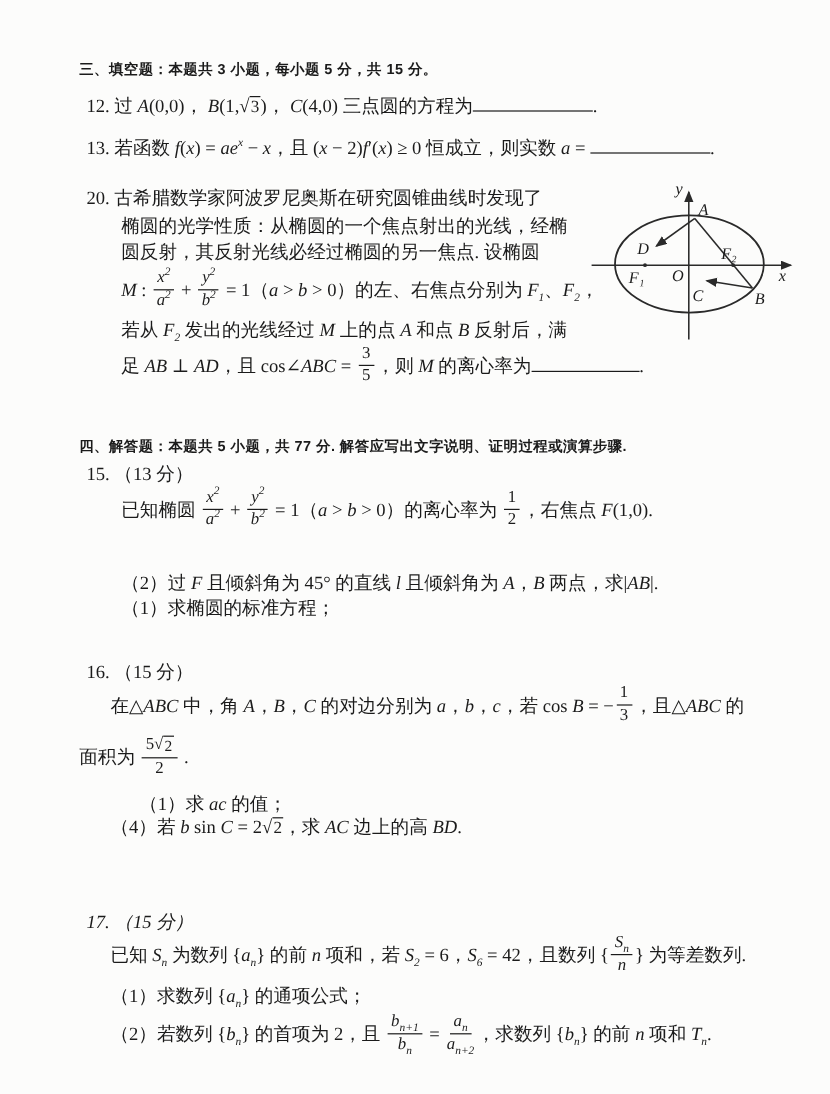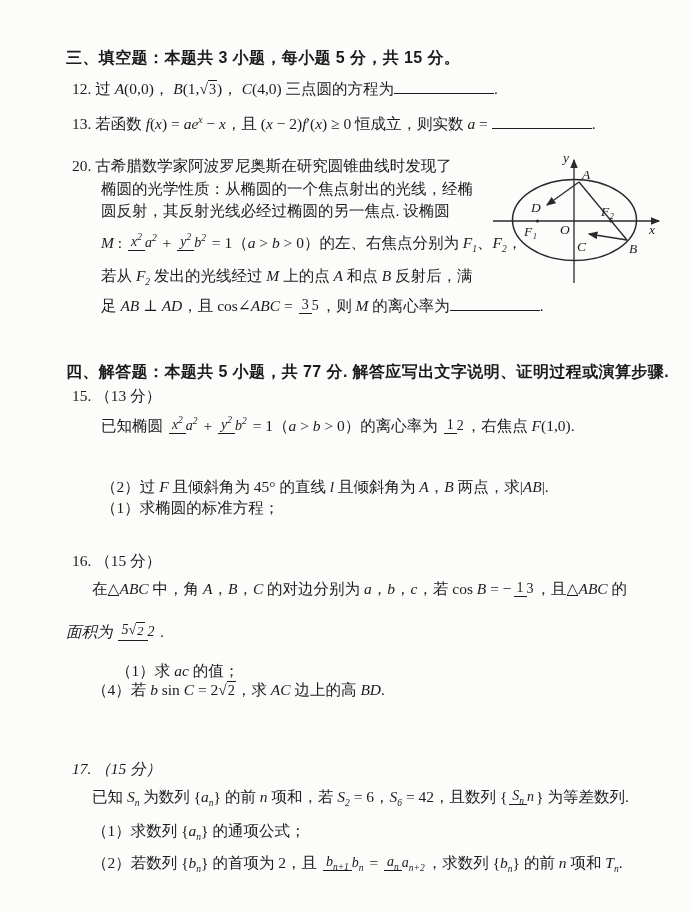--- a/index.html
+++ b/index.html
@@ -10,28 +10,28 @@
     color:#1b1b1b;
     overflow:hidden;
   }
   #page{position:absolute;inset:0;background:#fcfcfb;}
   .line{
     position:absolute;white-space:pre;font-size:15.5px;
     overflow:visible;
   }
   .heading{
     font-family:"Liberation Sans","DejaVu Sans",sans-serif;
-    font-weight:700;font-size:16px;letter-spacing:.4px;
+    font-weight:700;font-size:12px;letter-spacing:.4px;
   }
   .it{font-style:italic;}
   sub,sup{font-size:9.5px;line-height:0;font-style:italic;}
   sub{vertical-align:-4px;}
   sup{vertical-align:6px;}
   .frac{
-    display:inline-flex;align-items:center;
+    display:inline-flex;flex-direction:column;align-items:center;
     vertical-align:middle;margin:0 2px;font-size:14px;line-height:1.12;
     transform:translateY(-2px);
   }
   .frac .num{border-bottom:1.4px solid #1b1b1b;padding:0 3px 1px;}
   .frac .den{padding-top:1px;}
   .sqrt{display:inline-flex;align-items:flex-start;}
   .sqrt .rad{line-height:1.15;}
   .sqrt .rc{border-top:1.3px solid #1b1b1b;font-size:.92em;padding:0 1px;line-height:1.25;}
   .blank{display:inline-block;border-bottom:1.5px solid #1b1b1b;height:2px;vertical-align:baseline;}
   #q14-figure{position:absolute;left:490px;top:150px;width:184px;height:142px;}
@@ -53,21 +53,21 @@
       <div class="line" style="left: 101px; top: 222px; height: 42px; line-height: 42px;"><span class="it">M</span><span> : </span><span class="frac"><span class="num"><span><span class="it">x</span><sup>2</sup></span></span><span class="den"><span><span class="it">a</span><sup>2</sup></span></span></span><span> + </span><span class="frac"><span class="num"><span><span class="it">y</span><sup>2</sup></span></span><span class="den"><span><span class="it">b</span><sup>2</sup></span></span></span><span> = 1（</span><span class="it">a</span><span> &gt; </span><span class="it">b</span><span> &gt; 0）的左、右焦点分别为 </span><span><span class="it">F</span><sub>1</sub></span><span>、</span><span><span class="it">F</span><sub>2</sub></span><span>，</span></div>
       <div class="line" style="left: 101px; top: 264px; height: 24px; line-height: 24px;"><span>若从 </span><span><span class="it">F</span><sub>2</sub></span><span> 发出的光线经过 </span><span class="it">M</span><span> 上的点 </span><span class="it">A</span><span> 和点 </span><span class="it">B</span><span> 反射后，满</span></div>
       <div class="line" style="left: 101px; top: 287px; height: 38px; line-height: 38px;"><span>足 </span><span class="it">AB</span><span> ⊥ </span><span class="it">AD</span><span>，且 cos∠</span><span class="it">ABC</span><span> = </span><span class="frac"><span class="num"><span>3</span></span><span class="den"><span>5</span></span></span><span>，则 </span><span class="it">M</span><span> 的离心率为</span><span class="blank" style="width: 90px;"></span><span>.</span></div>
       <div class="line heading" style="left: 66px; top: 361px; height: 22px; line-height: 22px;"><span>四、解答题：本题共 5 小题，共 77 分. 解答应写出文字说明、证明过程或演算步骤.</span></div>
       <div class="line" style="left: 72px; top: 385px; height: 22px; line-height: 22px;"><span>15. （13 分）</span></div>
       <div class="line" style="left: 101px; top: 404px; height: 44px; line-height: 44px;"><span>已知椭圆 </span><span class="frac"><span class="num"><span><span class="it">x</span><sup>2</sup></span></span><span class="den"><span><span class="it">a</span><sup>2</sup></span></span></span><span> + </span><span class="frac"><span class="num"><span><span class="it">y</span><sup>2</sup></span></span><span class="den"><span><span class="it">b</span><sup>2</sup></span></span></span><span> = 1（</span><span class="it">a</span><span> &gt; </span><span class="it">b</span><span> &gt; 0）的离心率为 </span><span class="frac"><span class="num"><span>1</span></span><span class="den"><span>2</span></span></span><span>，右焦点 </span><span class="it">F</span><span>(1,0).</span></div>
       <div class="line" style="left: 101px; top: 452px; height: 24px; line-height: 24px; margin-top: 44px;"><span>（1）求椭圆的标准方程；</span></div>
       <div class="line" style="left: 101px; top: 475px; height: 24px; line-height: 24px;"><span>（2）过 </span><span class="it">F</span><span> 且倾斜角为 45° 的直线 </span><span class="it">l</span><span> 且倾斜角为 </span><span class="it">A</span><span>，</span><span class="it">B</span><span> 两点，求|</span><span class="it">AB</span><span>|.</span></div>
       <div class="line" style="left: 72px; top: 550px; height: 22px; line-height: 22px;"><span>16. （15 分）</span></div>
       <div class="line" style="left: 92px; top: 568px; height: 42px; line-height: 42px;"><span>在△</span><span class="it">ABC</span><span> 中，角 </span><span class="it">A</span><span>，</span><span class="it">B</span><span>，</span><span class="it">C</span><span> 的对边分别为 </span><span class="it">a</span><span>，</span><span class="it">b</span><span>，</span><span class="it">c</span><span>，若 cos </span><span class="it">B</span><span> = −</span><span class="frac"><span class="num"><span>1</span></span><span class="den"><span>3</span></span></span><span>，且△</span><span class="it">ABC</span><span> 的</span></div>
-      <div class="line" style="left: 66px; top: 610px; height: 44px; line-height: 44px; font-style: italic;"><span>面积为 </span><span class="frac"><span class="num"><span>5</span><span class="sqrt"><span class="rad">√</span><span class="rc">2</span></span></span><span class="den"><span>2</span></span></span><span> .</span></div>
+      <div class="line" style="left: 66px; top: 610px; height: 44px; line-height: 44px;"><span>面积为 </span><span class="frac"><span class="num"><span>5</span><span class="sqrt"><span class="rad">√</span><span class="rc">2</span></span></span><span class="den"><span>2</span></span></span><span> .</span></div>
       <div class="line" style="left: 92px; top: 659px; height: 24px; line-height: 24px; margin-left: 24px;"><span>（1）求 </span><span class="it">ac</span><span> 的值；</span></div>
       <div class="line" style="left: 92px; top: 677px; height: 26px; line-height: 26px;"><span>（4）若 </span><span class="it">b</span><span> sin </span><span class="it">C</span><span> = 2</span><span class="sqrt"><span class="rad">√</span><span class="rc">2</span></span><span>，求 </span><span class="it">AC</span><span> 边上的高 </span><span class="it">BD</span><span>.</span></div>
       <div class="line" style="left: 72px; top: 758px; height: 22px; line-height: 22px; font-style: italic;"><span>17. （15 分）</span></div>
       <div class="line" style="left: 92px; top: 776px; height: 42px; line-height: 42px;"><span>已知 </span><span><span class="it">S</span><sub>n</sub></span><span> 为数列 {</span><span><span class="it">a</span><sub>n</sub></span><span>} 的前 </span><span class="it">n</span><span> 项和，若 </span><span><span class="it">S</span><sub>2</sub></span><span> = 6，</span><span><span class="it">S</span><sub>6</sub></span><span> = 42，且数列 {</span><span class="frac"><span class="num"><span><span class="it">S</span><sub>n</sub></span></span><span class="den"><span class="it">n</span></span></span><span>} 为等差数列.</span></div>
       <div class="line" style="left: 92px; top: 819px; height: 24px; line-height: 24px;"><span>（1）求数列 {</span><span><span class="it">a</span><sub>n</sub></span><span>} 的通项公式；</span></div>
       <div class="line" style="left: 92px; top: 842px; height: 42px; line-height: 42px;"><span>（2）若数列 {</span><span><span class="it">b</span><sub>n</sub></span><span>} 的首项为 2，且 </span><span class="frac"><span class="num"><span><span class="it">b</span><sub>n+1</sub></span></span><span class="den"><span><span class="it">b</span><sub>n</sub></span></span></span><span> = </span><span class="frac"><span class="num"><span><span class="it">a</span><sub>n</sub></span></span><span class="den"><span><span class="it">a</span><sub>n+2</sub></span></span></span><span>，求数列 {</span><span><span class="it">b</span><sub>n</sub></span><span>} 的前 </span><span class="it">n</span><span> 项和 </span><span><span class="it">T</span><sub>n</sub></span><span>.</span></div>
     </div>
 
   <div id="q14-figure">
     <svg width="184" height="142" viewBox="0 0 184 142">

